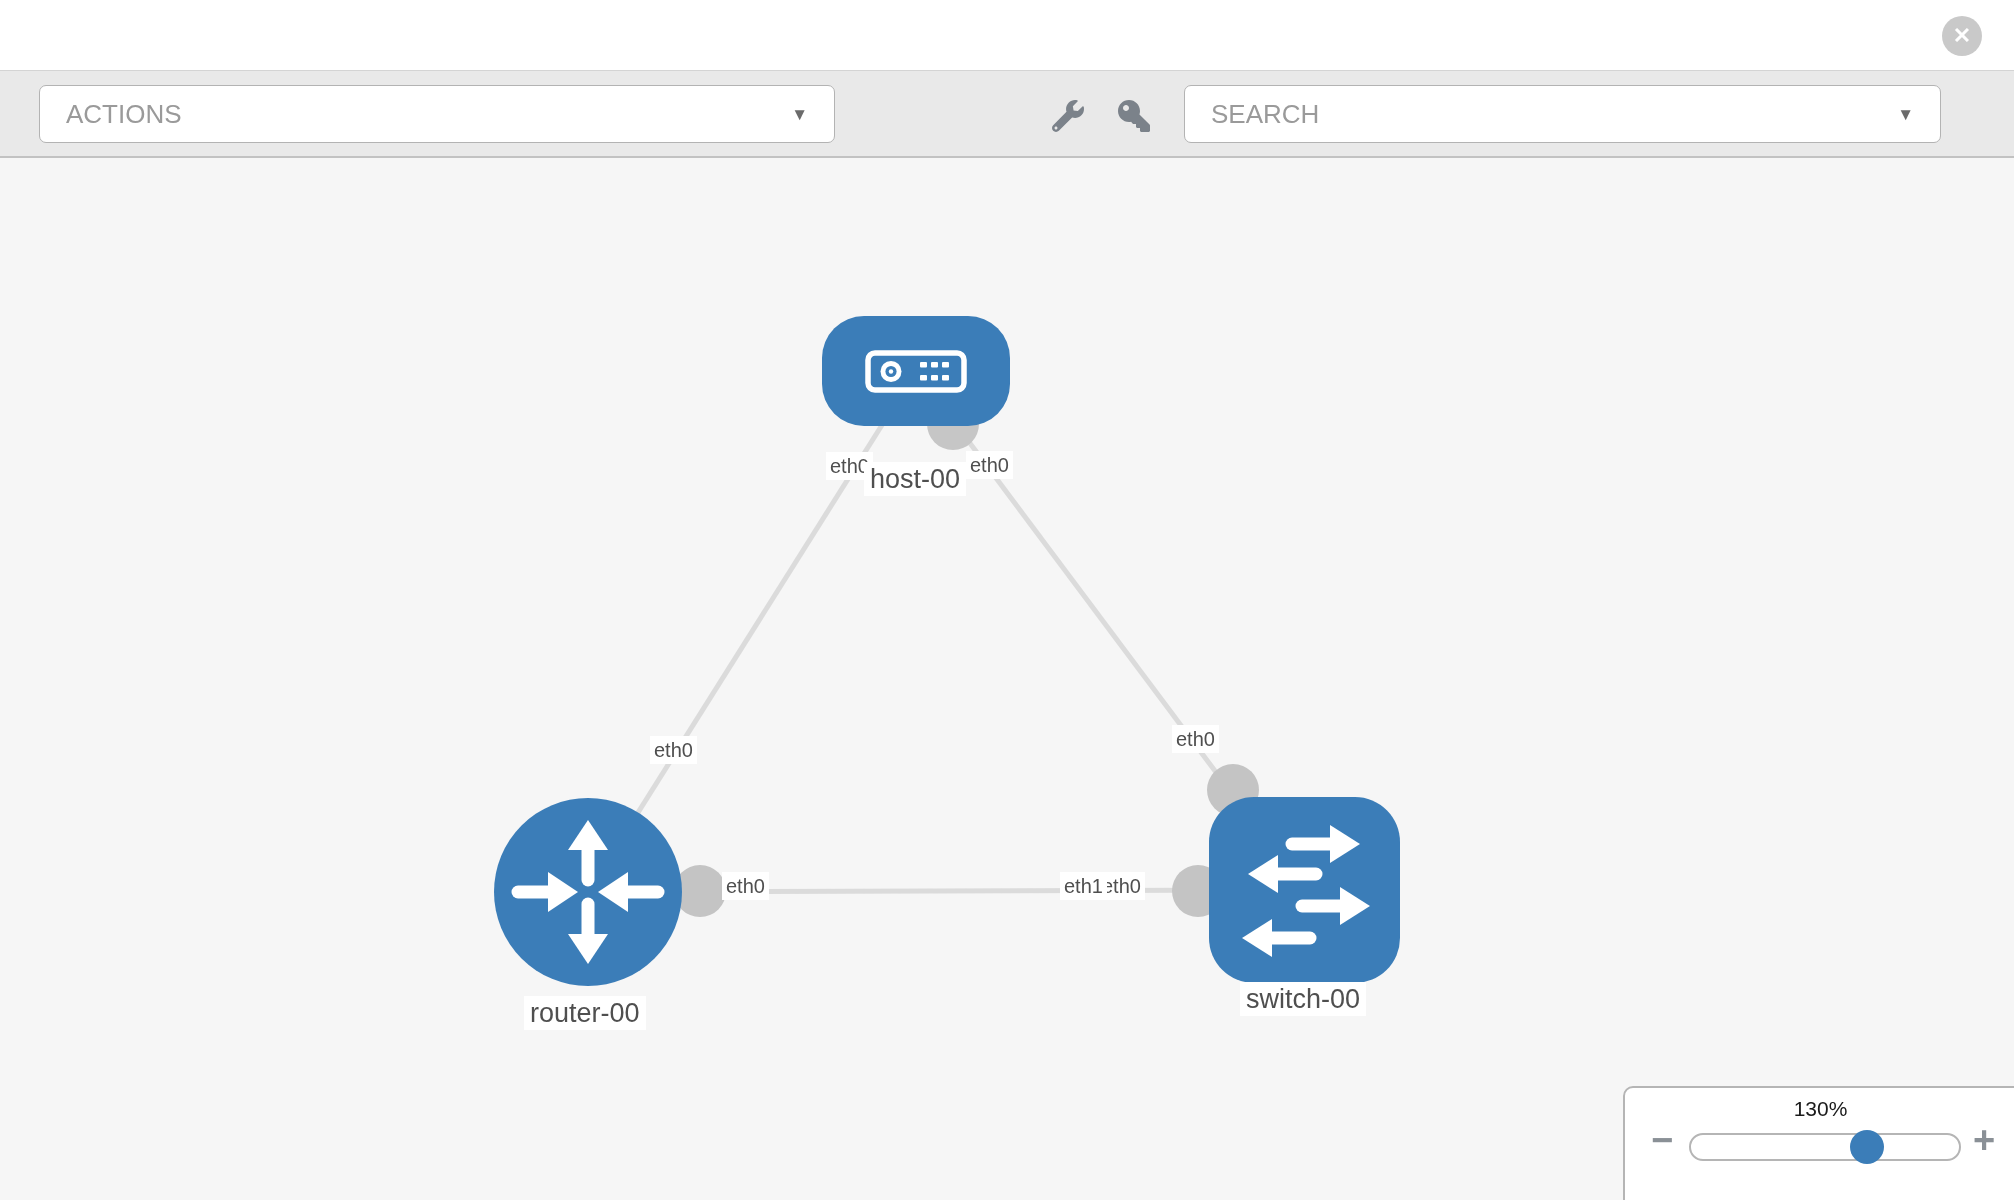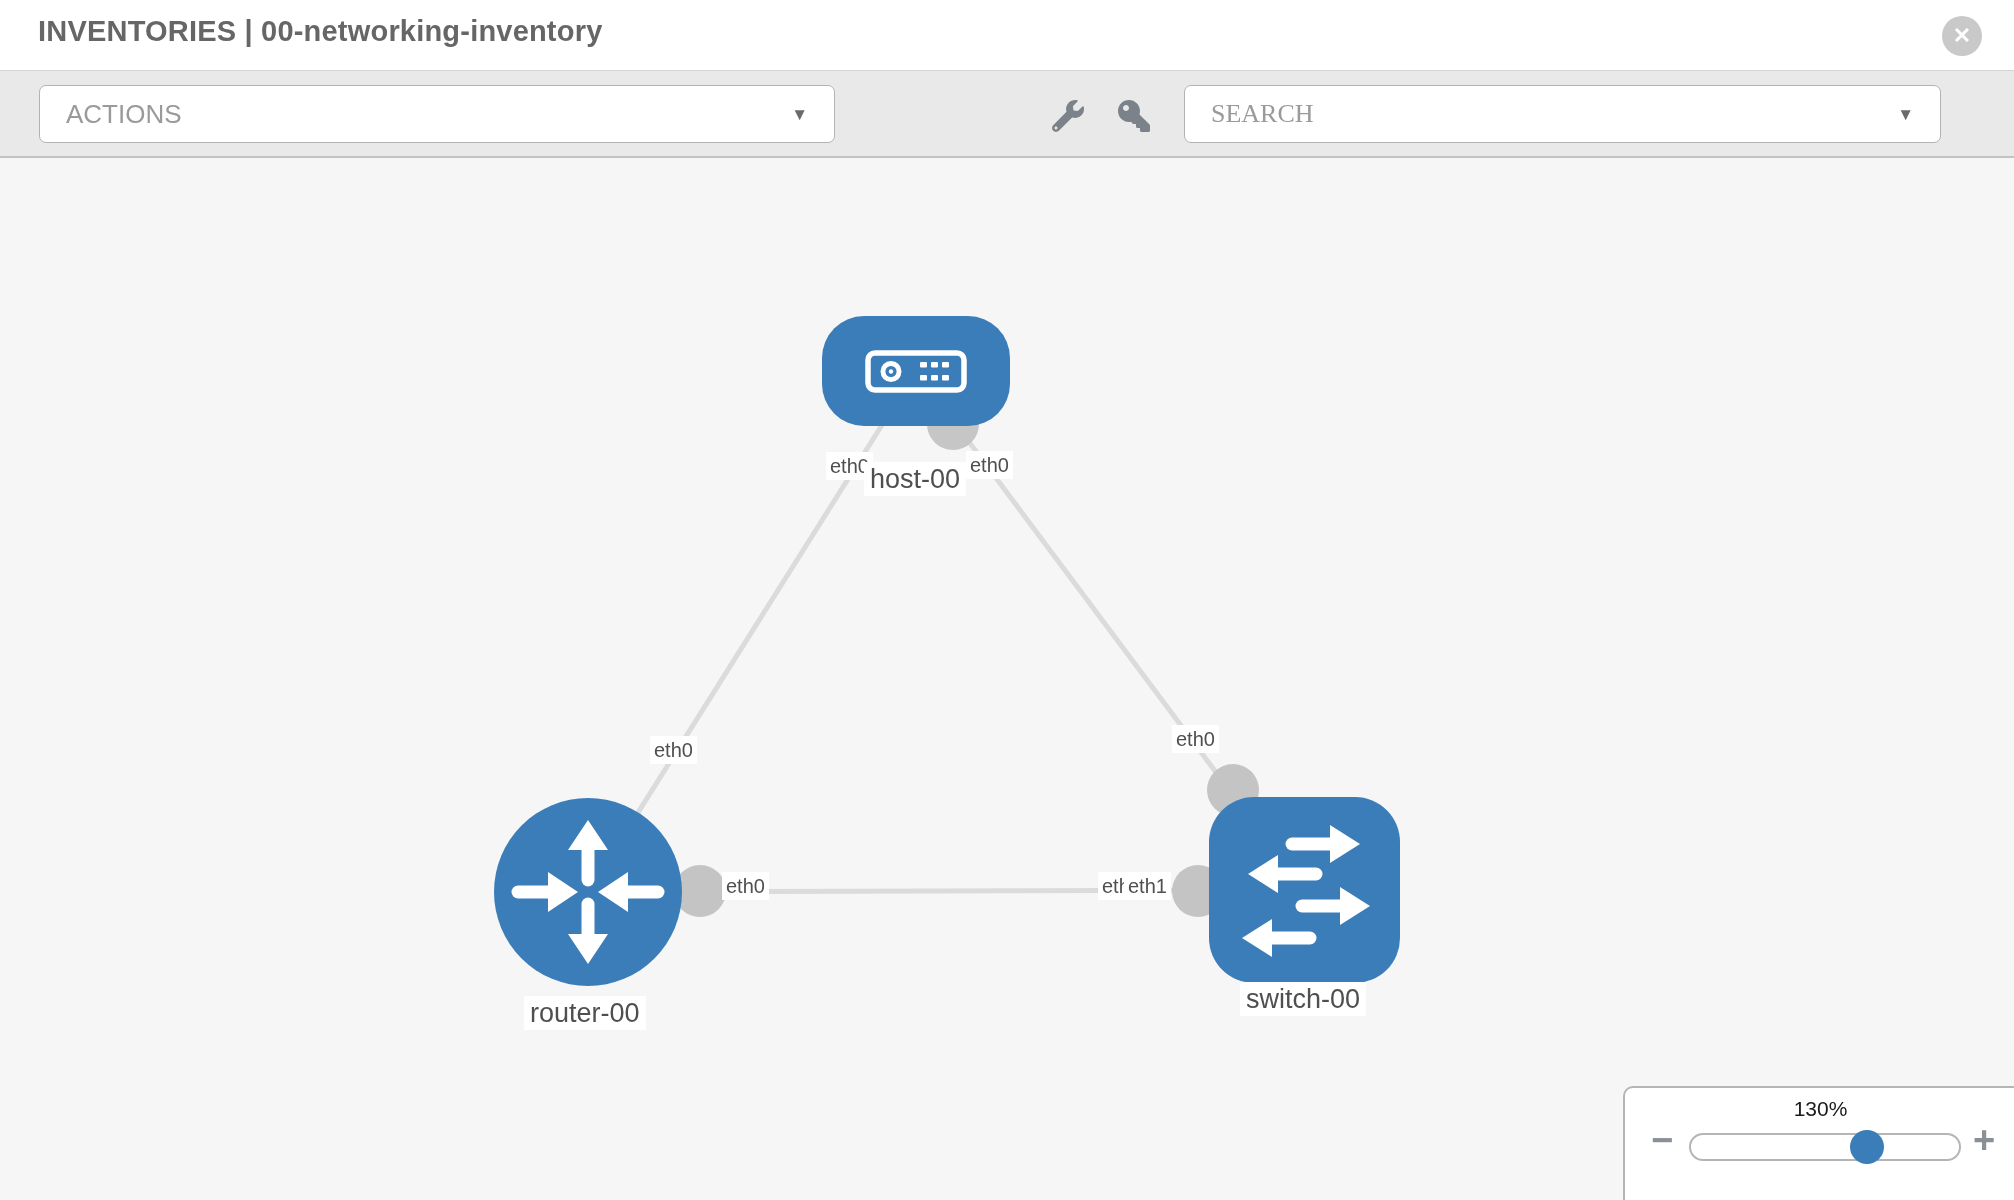--- a/index.html
+++ b/index.html
@@ -24,21 +24,21 @@
     position: relative; height: 88px; background: #e9e9e9;
     border-top: 1px solid #d4d4d4; border-bottom: 2px solid #c2c2c2;
   }
   .select {
     position: absolute; top: 14px; height: 58px; background: #ffffff;
     border: 1px solid #b3b3b3; border-radius: 7px;
     display: flex; align-items: center; padding: 0 26px;
     color: #9a9a9a; font-size: 26px; cursor: pointer;
   }
   .select-actions { left: 39px;  width: 796px; }
-  .select-search  { left: 1184px; width: 757px; font-family: Liberation Serif, serif; }
+  .select-search  { left: 1184px; width: 757px; }
   .caret { position: absolute; right: 26px; top: 19px; color: #6b6b6b; font-size: 17px; }
   .tool-btn {
     position: absolute; top: 26px; width: 40px; height: 40px;
     background: transparent; border: none; cursor: pointer; padding: 0;
   }
   .tool-btn svg { width: 32px; height: 32px; fill: #7b828a; }
   .btn-wrench { left: 1048px; }
   .btn-key    { left: 1114px; }
 
   
@@ -72,21 +72,20 @@
   }
   .zoom-handle {
     position: absolute; left: 159px; top: -5px; width: 34px; height: 34px;
     border-radius: 50%; background: #3b7db8; cursor: grab;
   }
 </style>
 </head>
 <body>
 
 <div class="header">
-  <div class="page-title">INVENTORIES | 00-networking-inventory</div>
   <button class="close-btn">
     <span>✕</span>
   </button>
 </div>
 
 <div class="toolbar">
   <div class="select select-actions">
     <span>ACTIONS</span>
     <span class="caret">▼</span>
   </div>
@@ -171,21 +170,21 @@
 
   <div class="n-label iface" style="left:826px; top:294px;">eth0</div>
   <div class="n-label nname" style="left:864px; top:280px;margin-top:24px;">host-00</div>
   <div class="n-label iface" style="left:966px; top:293px;">eth0</div>
 
   <div class="n-label iface" style="left:650px; top:578px;">eth0</div>
   <div class="n-label iface" style="left:1172px; top:567px;">eth0</div>
 
   <div class="n-label iface" style="left:722px; top:714px;">eth0</div>
   <div class="n-label iface" style="left:1098px; top:714px; z-index:1;">eth0</div>
-  <div class="n-label iface" style="left:1124px; top:714px; z-index:2;">eth1</div>
+  <div class="n-label iface" style="left:1060px; top:714px; z-index:2;">eth1</div>
 
   <div class="n-label nname" style="left:524px; top:838px;text-align:center;">router-00</div>
   <div class="n-label nname" style="left:1240px; top:824px;">switch-00</div>
 
   <div class="zoom-panel">
     <div class="zoom-pct">130%</div>
     <button class="zoom-minus">
       <span>−</span>
     </button>
     <div class="zoom-track">

